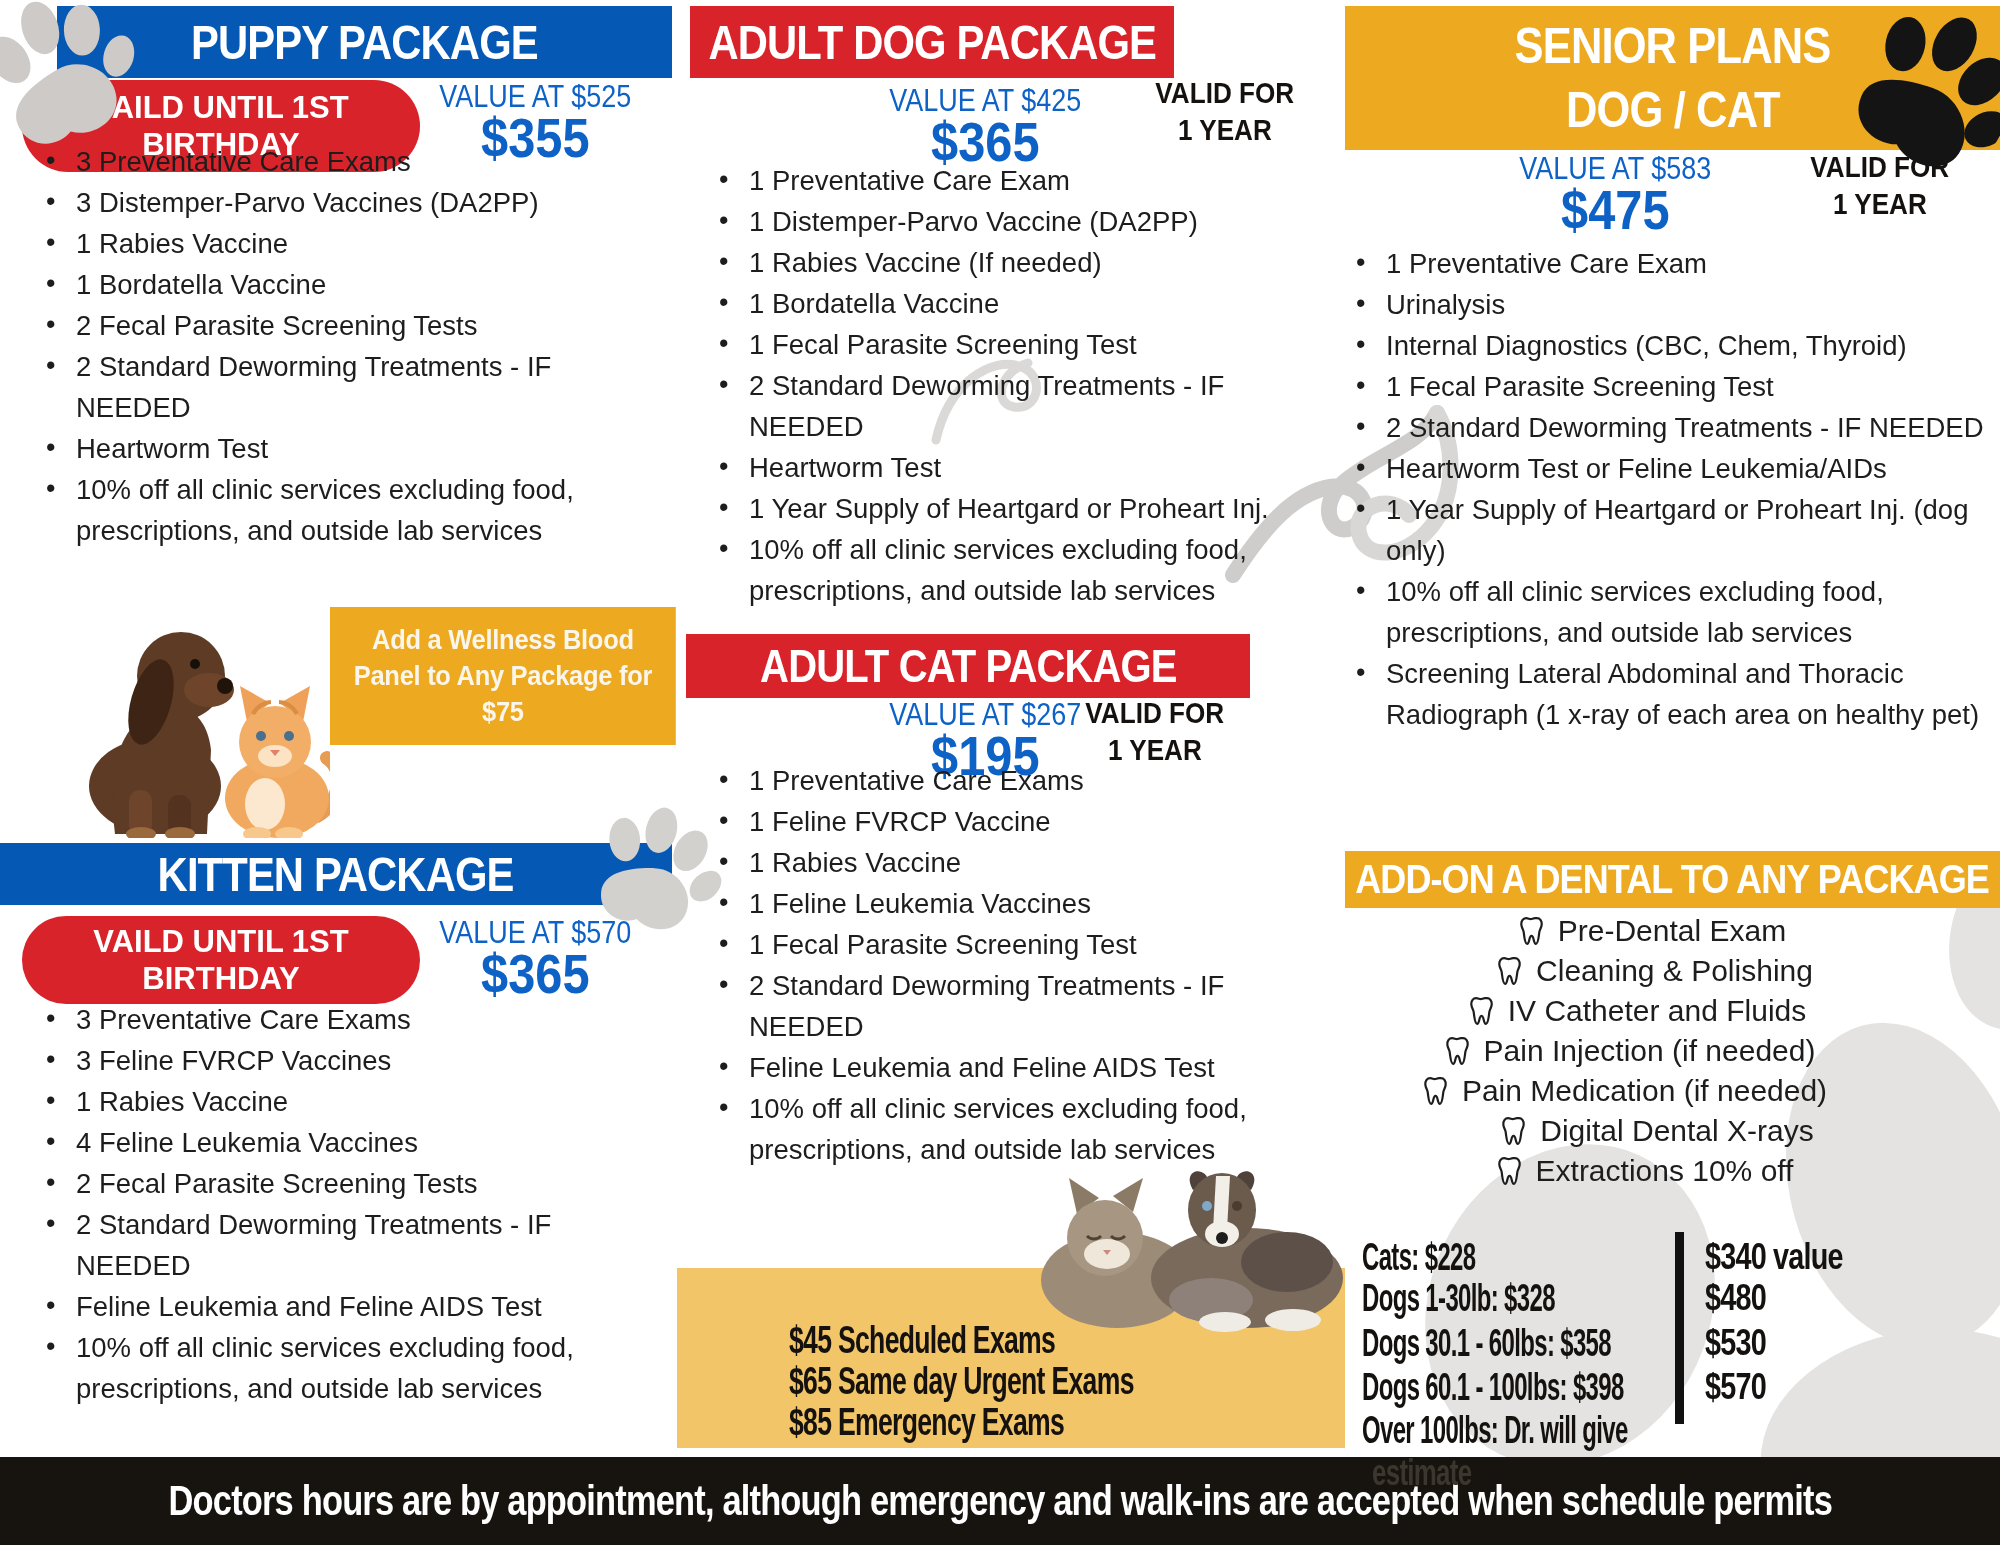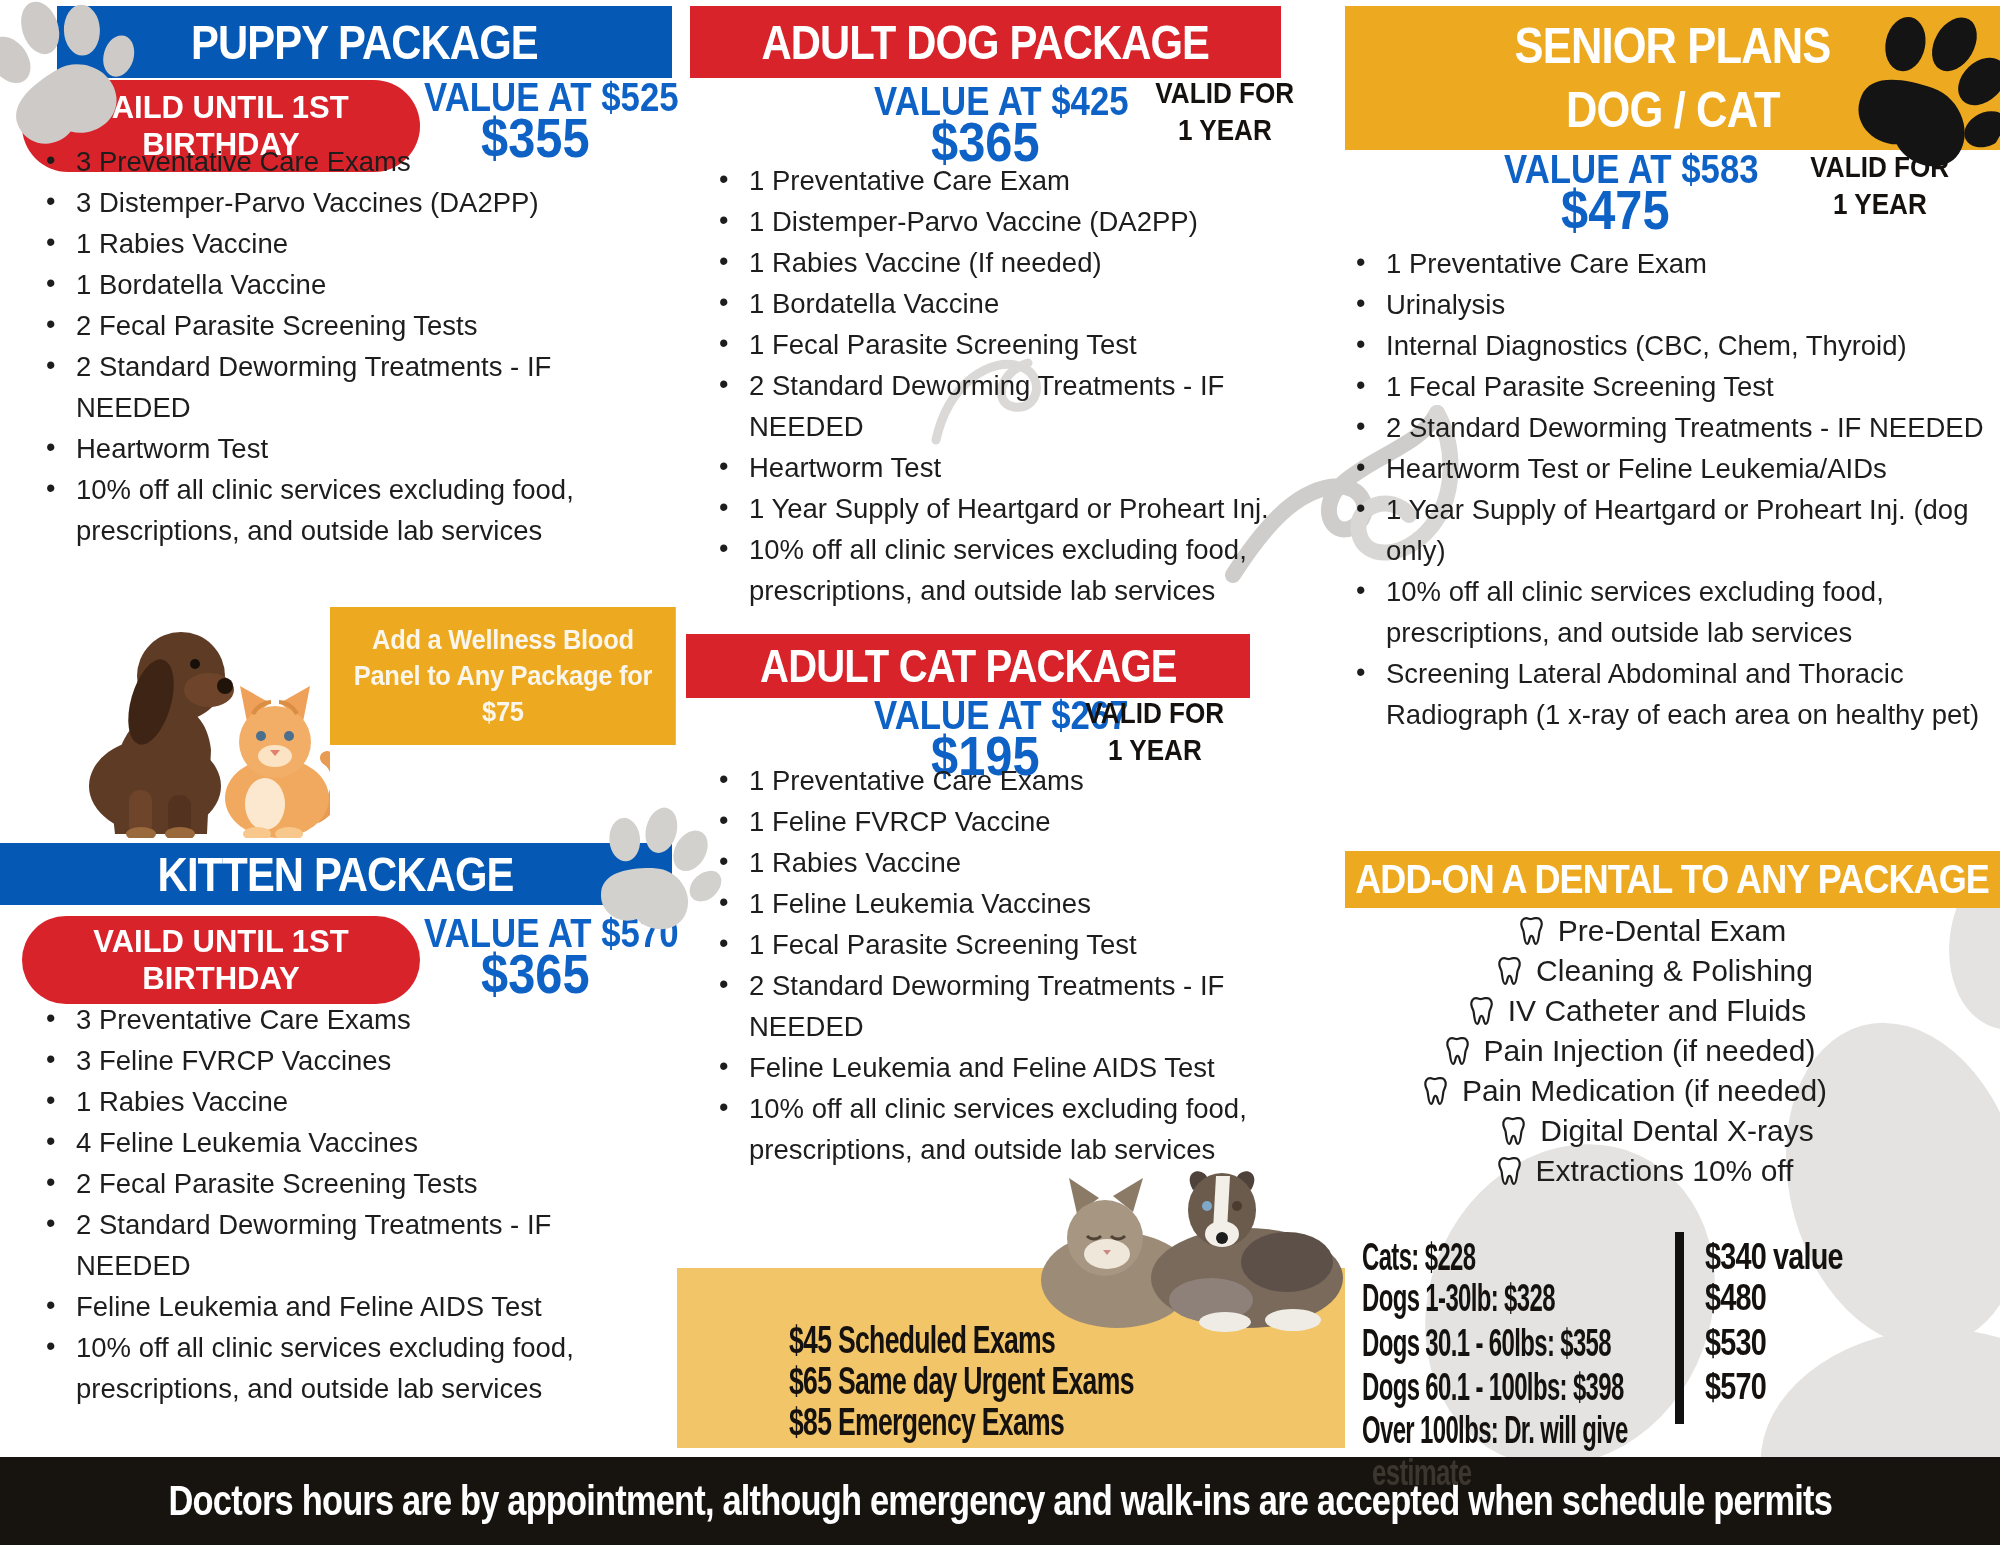--- a/index.html
+++ b/index.html
@@ -15,21 +15,21 @@
   }
   .band{position:absolute;display:flex;align-items:center;justify-content:center;color:#fff;}
   .band-blue{background:var(--blue);text-align:right;} .band-red{background:var(--red);} .band-yellow{background:var(--yellow);}
   .cond{font-weight:bold;letter-spacing:-1px;}
   .sx{display:inline-block;white-space:nowrap;transform:scaleX(.87);transform-origin:center;}
   .sxl{display:inline-block;white-space:nowrap;transform-origin:left center;}
   .band-title{font-size:48px;}
   .pill{position:absolute;background:var(--red);border-radius:46px;color:#fff;
         display:flex;flex-direction:column;align-items:center;justify-content:center;line-height:37px;font-size:31px;}
   .vwrap{position:absolute;width:260px;text-align:center;color:var(--pblue);}
-  .vlabel{font-size:40px;font-weight:bold;line-height:30px;}
+  .vlabel{font-size:31px;font-weight:normal;line-height:30px;}
   .vprice{font-size:56px;font-weight:bold;line-height:52px;}
   .valid{position:absolute;width:160px;text-align:center;color:#14110e;font-weight:bold;font-size:30px;line-height:37px;}
   .blist{position:absolute;font-size:27.5px;line-height:41px;color:var(--ink);}
   .bi{position:relative;padding-left:34px;}
   .bi .dot{position:absolute;left:4px;top:-1px;font-size:27px;}
   .z1{z-index:1;} .z2{z-index:2;}
   .wm{position:absolute;background:#E5E3E1;border-radius:50%;z-index:0;}
   .wellness{position:absolute;left:330px;top:607px;width:380px;height:138px;background:var(--yellow);
             color:#FBF6EC;font-weight:bold;font-size:28px;line-height:36px;text-align:center;
             display:flex;align-items:center;justify-content:center;padding:0 14px;box-sizing:border-box;
@@ -161,21 +161,21 @@
     <div class="bi"><span class="dot">•</span><span>3 Preventative Care Exams</span></div>
     <div class="bi"><span class="dot">•</span><span>3 Feline FVRCP Vaccines</span></div>
     <div class="bi"><span class="dot">•</span><span>1 Rabies Vaccine</span></div>
     <div class="bi"><span class="dot">•</span><span>4 Feline Leukemia Vaccines</span></div>
     <div class="bi"><span class="dot">•</span><span>2 Fecal Parasite Screening Tests</span></div>
     <div class="bi"><span class="dot">•</span><span>2 Standard Deworming Treatments - IF NEEDED</span></div>
     <div class="bi"><span class="dot">•</span><span>Feline Leukemia and Feline AIDS Test</span></div>
     <div class="bi"><span class="dot">•</span><span>10% off all clinic services excluding food, prescriptions, and outside lab services</span></div>
   </div>
 
-  <div class="band band-red z1" style="left:690px;top:6px;width:591px;height:72px;">
+  <div class="band band-red z1" style="left:690px;top:6px;width:484px;height:72px;">
     <span class="cond band-title sx">ADULT DOG PACKAGE</span>
   </div>
 
   <div class="vwrap" style="left:855px;top:86px;">
     <div class="vlabel"><span class="sx">VALUE AT  $425</span></div>
     <div class="vprice"><span class="sx">$365</span></div>
   </div>
 
   <div class="valid" style="left:1145px;top:74px;">
     <span class="sx">VALID FOR</span><br>

